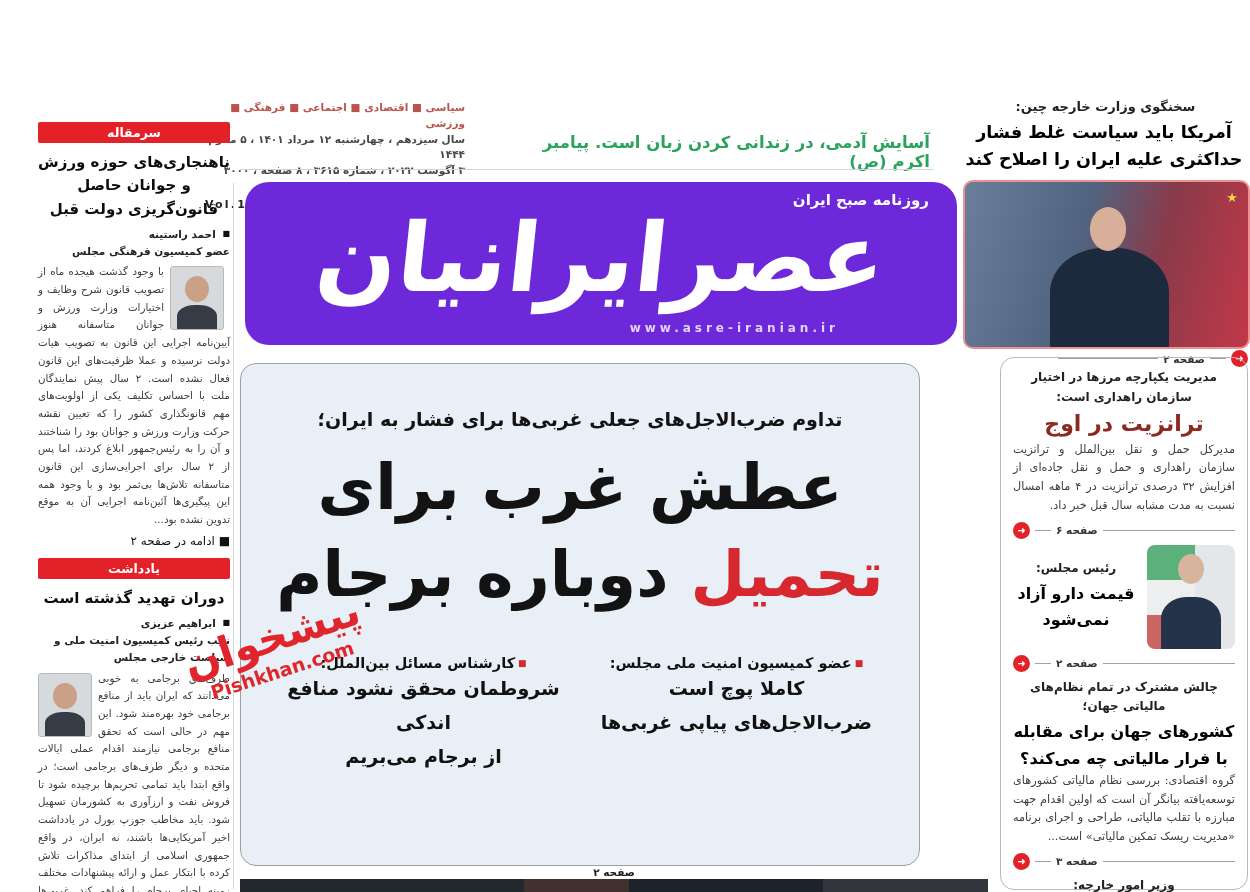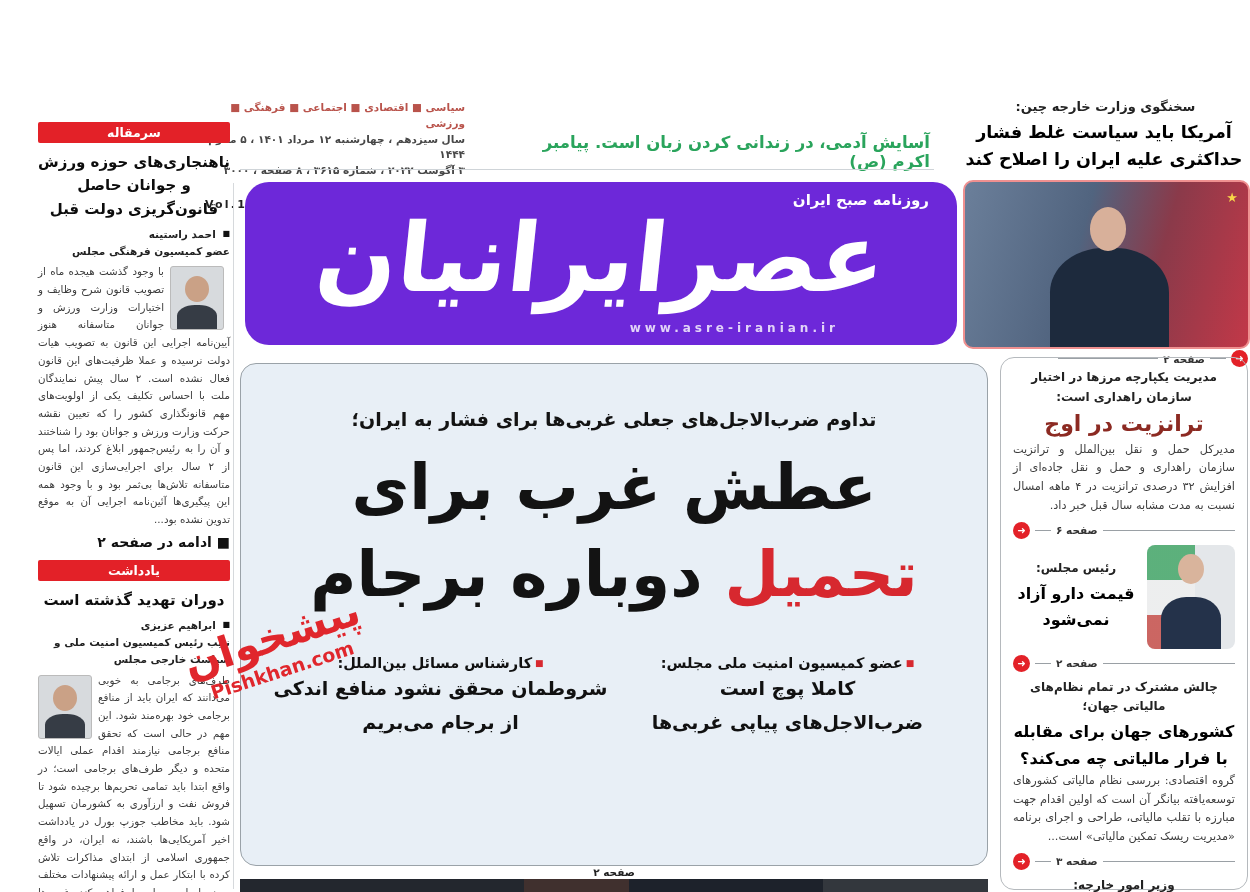--- a/index.html
+++ b/index.html
@@ -34,21 +34,21 @@
   .photo-china .star{position:absolute;top:8px;right:10px;color:#f7d648;font-size:13px;}
   .tr-pref{position:absolute;left:1058px;top:350px;width:190px;}
   
   .pref{display:flex;align-items:center;gap:5px;}
   .arrow-circle{width:17px;height:17px;border-radius:50%;background:#e32128;color:#fff;
                 font-size:10px;line-height:17px;text-align:center;flex:0 0 auto;font-weight:bold;}
   .pl{border-top:1px solid #9aa0a5;height:0;}
   .pl.short{width:16px;} .pl.long{flex:1;}
   .pref-label{font-size:10.5px;font-weight:bold;color:#333;white-space:nowrap;}
   
-  .lead{position:absolute;left:240px;top:363px;width:748px;height:503px;box-sizing:border-box;
+  .lead{position:absolute;left:240px;top:363px;width:680px;height:503px;box-sizing:border-box;
         background:#e8eff6;border:1.5px solid #9aa2a8;border-radius:16px;text-align:center;direction:rtl;}
   .lead-kicker{margin-top:44px;font-size:19px;font-weight:bold;color:#131313;}
   .lead-h1{margin-top:12px;font-size:63px;font-weight:bold;color:#131313;line-height:1.45;}
   .lead-h2{margin-top:-4px;font-size:63px;font-weight:bold;color:#131313;line-height:1.45;}
   .red{color:#d7282f;}
   .lead-subs{display:flex;margin-top:34px;padding:0 26px;}
   .lead-sub{flex:1;}
   .ls-kicker{font-size:14.5px;font-weight:bold;color:#111;}
   .ls-kicker .marker{color:#d7282f;font-size:9px;vertical-align:2px;margin-left:3px;}
   .ls-line{font-size:19px;font-weight:bold;line-height:1.8;color:#111;}
@@ -63,21 +63,21 @@
   .side-title{font-size:15px;font-weight:bold;text-align:center;line-height:1.55;margin:8px 0 5px;color:#0d0d0d;}
   .byline{font-size:10.5px;font-weight:bold;text-align:right;line-height:1.6;color:#222;}
   .byline .marker{color:#111;font-size:8px;vertical-align:2px;margin-left:3px;}
   .side-body{font-size:10.3px;line-height:1.72;text-align:justify;color:#3c3c3c;margin-top:4px;}
   .mini-portrait{width:52px;height:62px;background:#d7dadd;border:1px solid #bbb;border-radius:3px;
                  position:relative;overflow:hidden;margin:3px 0 3px 6px;}
   .mini-portrait.fr{float:right;margin:3px 6px 3px 0;margin-left:6px;}
   .mini-portrait.fl{float:left;margin:3px 6px 3px 0;}
   .mini-portrait .head{position:absolute;top:9px;left:14px;width:24px;height:26px;background:#caa186;border-radius:50%;}
   .mini-portrait .suit{position:absolute;bottom:0;left:6px;width:40px;height:24px;background:#363c45;border-radius:45% 45% 0 0;}
-  .more-link{font-size:14px;font-weight:bold;color:#111;margin-top:5px;text-align:right;}
+  .more-link{font-size:12px;font-weight:normal;color:#111;margin-top:5px;text-align:right;}
   .section2{margin-top:10px;}
   
   .right-col{position:absolute;left:1000px;top:357px;width:248px;height:533px;box-sizing:border-box;
              border:1.5px solid #b5b9bd;border-radius:14px;padding:10px 12px 4px;direction:rtl;text-align:center;}
   .rc-kicker{font-size:12px;font-weight:bold;color:#222;line-height:1.65;}
   .rc-title-lg{font-size:22px;font-weight:bold;color:#8c2a22;margin:3px 0 5px;}
   .rc-body{font-size:11.3px;color:#3e3e3e;text-align:justify;line-height:1.66;}
   .rc-title-md{font-size:16px;font-weight:bold;color:#000;line-height:1.65;margin-top:2px;}
   .rc-div{margin:6px 0;}
   .gh-row{display:flex;align-items:center;gap:8px;margin-top:2px;}

